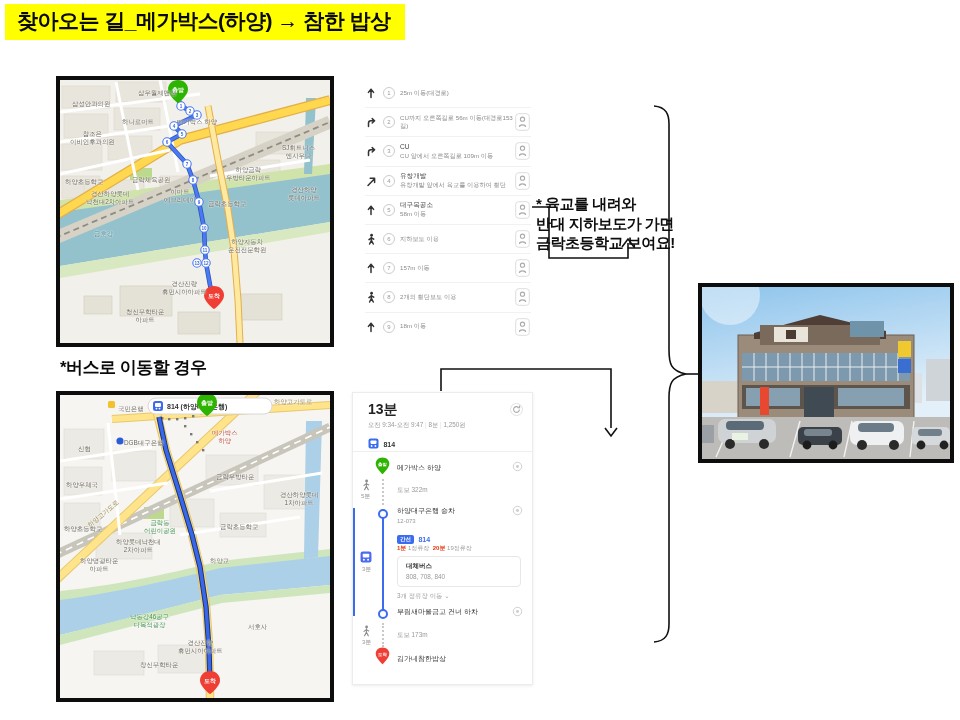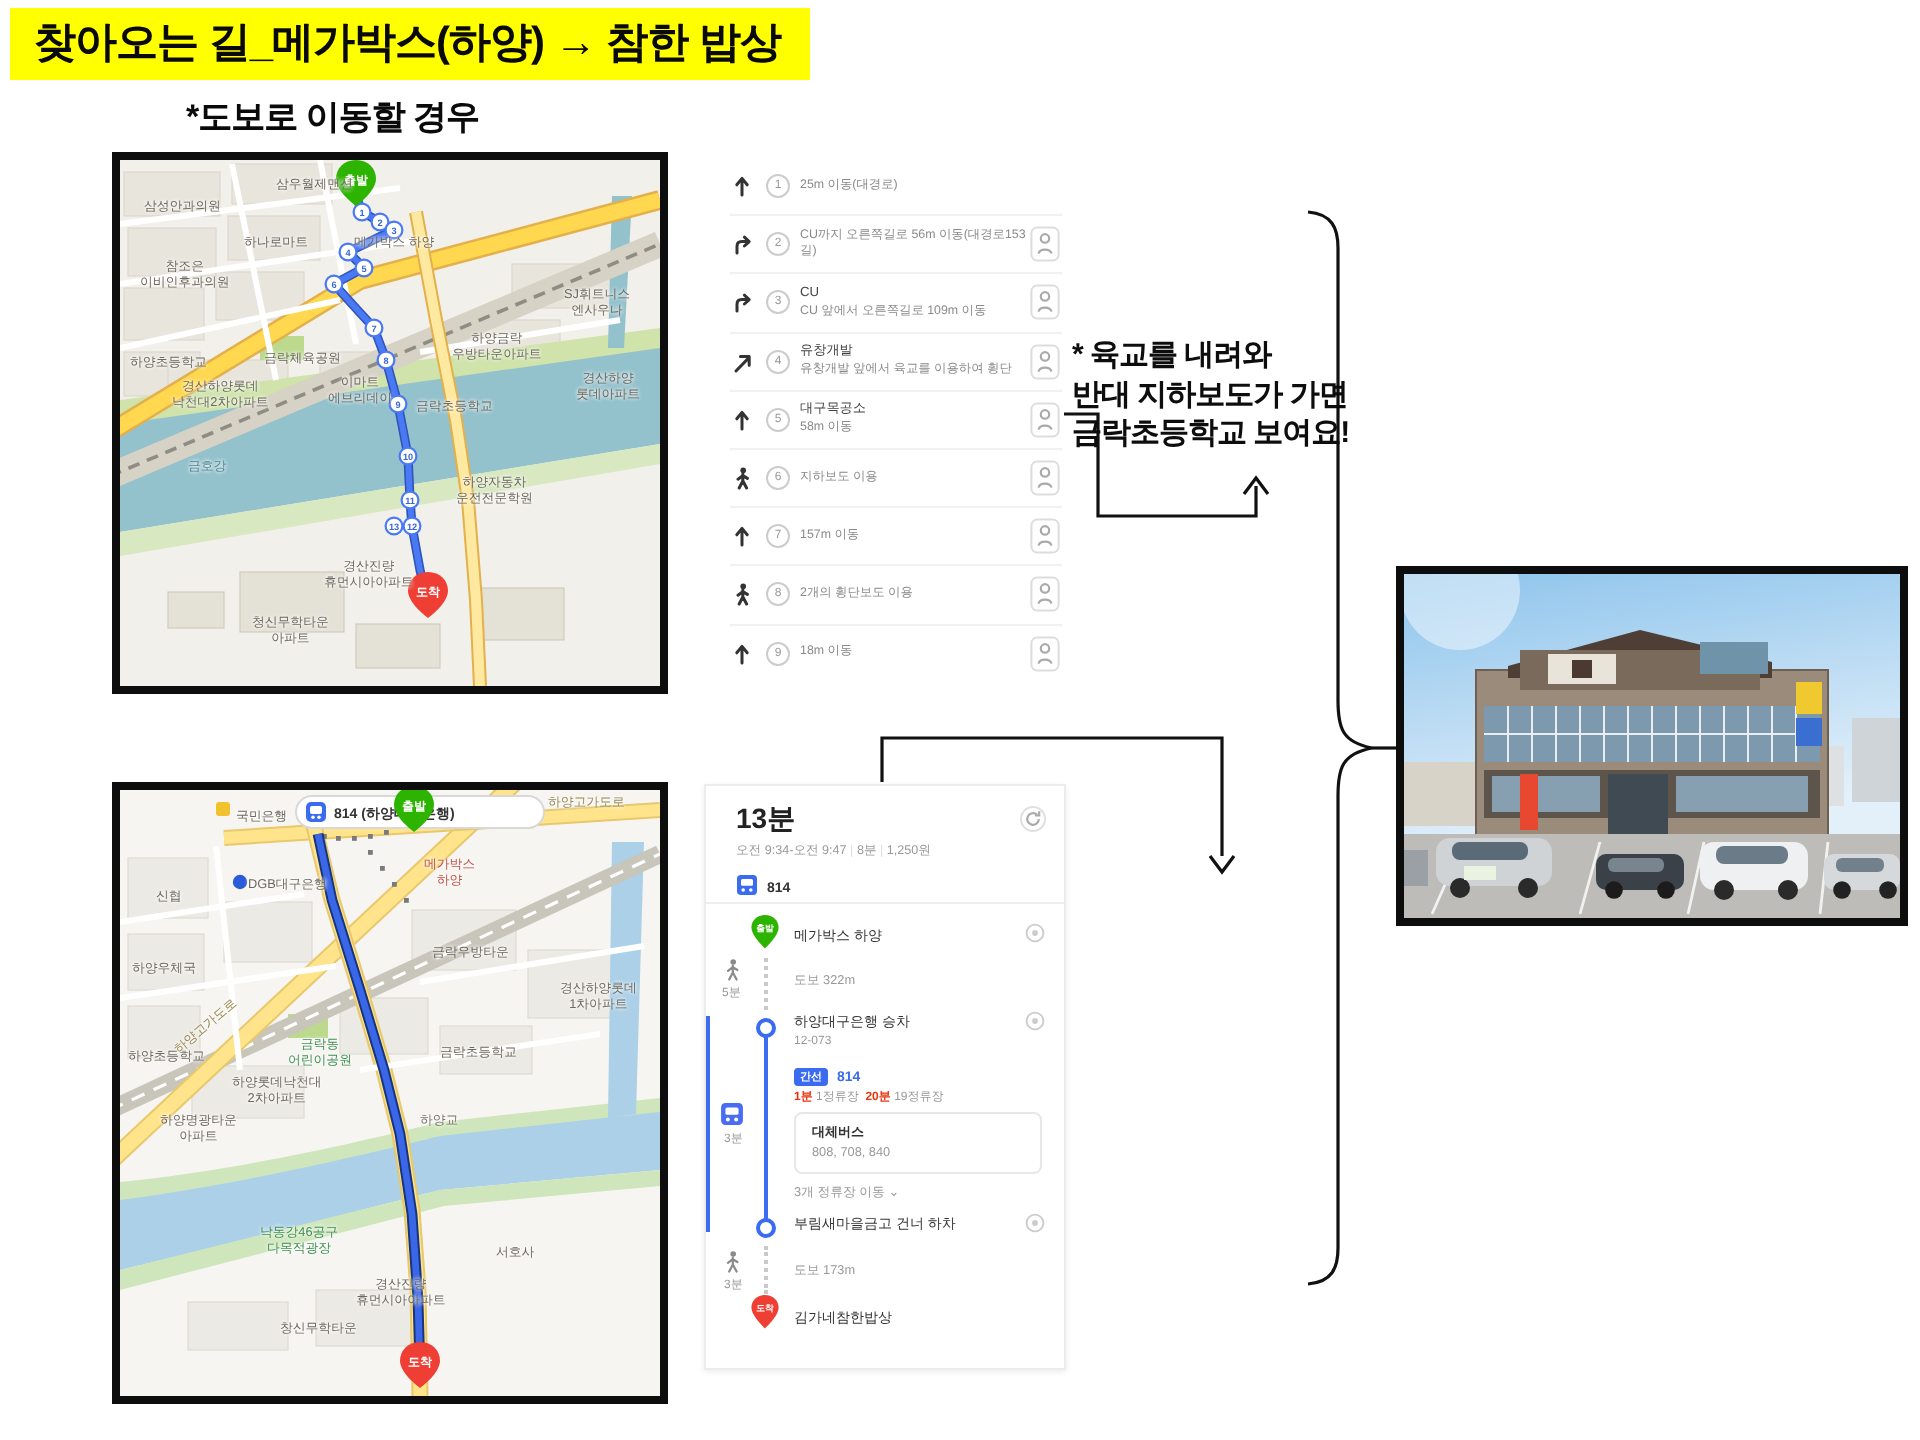--- a/index.html
+++ b/index.html
@@ -35,21 +35,21 @@
   .red{color:#e8340c;font-weight:700;}
   .badge-trunk{display:inline-block;background:#3b6cf0;color:#fff;font-size:5.5px;font-weight:700;
     padding:1px 3px;border-radius:2px;vertical-align:middle;}
   .busno{color:#3b6cf0;font-weight:800;font-size:7px;vertical-align:middle;}
   .alt-box{position:absolute;border:1px solid #e7e7e7;border-radius:4px;background:#fff;}
   .tl-dot{position:absolute;border-left:2px dotted #c9c9c9;width:0;}
   .tl-bus{position:absolute;width:2px;background:#3b6cf0;}
   .tl-stop{position:absolute;width:6px;height:6px;border:2px solid #3b6cf0;background:#fff;border-radius:50%;}
   .seg-bar{position:absolute;left:0;width:2px;background:#3b6cf0;}
   
-  .note{font-size:15px;font-weight:900;color:#0d0d0d;line-height:1.3;letter-spacing:-0.5px;white-space:nowrap;}
+  .note{font-size:15px;font-weight:900;color:#0d0d0d;line-height:1.3;letter-spacing:-0.5px;white-space:nowrap;margin-top:26px;}
   #photo-box{left:698px;top:283px;width:256px;height:180px;border:4px solid #0d0d0d;box-sizing:border-box;background:#9ecbe8;}
   #photo-caption{left:698px;top:478px;width:256px;text-align:center;font-size:17px;font-weight:900;
     color:#0a0a0a;letter-spacing:-0.5px;}
   #tip-line{left:598px;top:682px;font-size:21px;font-weight:900;letter-spacing:-0.5px;color:#0a0a0a;white-space:nowrap;}
   #tip-label{color:#e60012;}
   #overlay{left:0;top:0;pointer-events:none;}
 </style>
 </head>
 <body>
 
@@ -63,21 +63,21 @@
 
       <path d="M441,391 L441,369 L611,369 L611,428"></path>
       <path d="M605,428 L611,436 L617,428"></path>
 
       <path d="M654,106 C666,107 669,114 669,124 L669,350 C669,364 671,371 686,374 C671,377 669,384 669,398 L669,624 C669,634 666,641 654,642"></path>
       <path d="M686,374 L698,374"></path>
     </g>
   </svg>
 
   <div id="title-bar" class="abs">찾아오는 길_메가박스(하양) → 참한 밥상</div>
-  <div class="abs section-label" style="left:93px;top:47px;">*도보로 이동할 경우</div>
+  <div class="abs section-label" style="left:60px;top:356px;">*버스로 이동할 경우</div>
 
   <div class="abs map" style="left:56px;top:76px;width:270px;height:263px;">
     <svg width="270" height="263" viewBox="0 0 270 263">
       <rect width="270" height="263" fill="#f2f0ea"></rect>
 
       <g fill="#e8e5dc" stroke="#dcd8cd" stroke-width="0.6">
         <rect x="2" y="6" width="48" height="22"></rect>
           <rect x="56" y="2" width="50" height="20"></rect>
         <rect x="4" y="34" width="44" height="24"></rect>
           <rect x="54" y="28" width="46" height="22"></rect>

